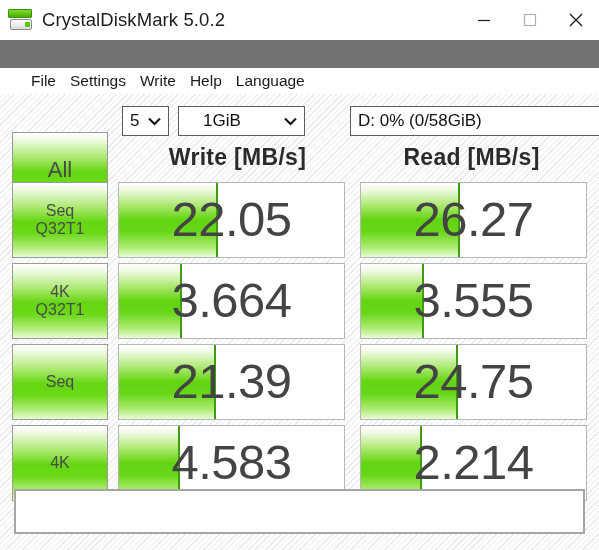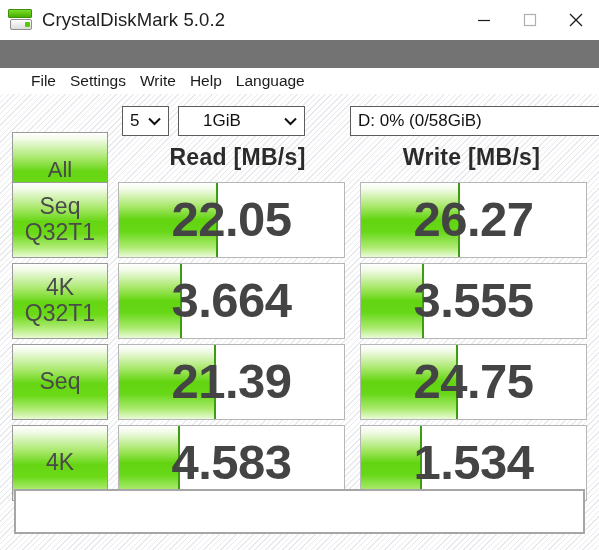--- a/index.html
+++ b/index.html
@@ -185,21 +185,21 @@
     box-sizing: border-box;
     background: linear-gradient(to bottom,
        #ffffff 0%, #f2fbe8 8%, #a8e86a 34%,
        #66d614 52%, #6ad916 68%, #b4ed7c 88%, #e8fbd4 100%);
     display: flex;
     flex-direction: column;
     align-items: center;
     justify-content: center;
     cursor: default;
     color: #4a4a4a;
-    font-size: 23px;
+    font-size: 16px;
     line-height: 1.12;
     text-align: center;
   }
   .test-btn.all-btn {
     height: 76px;
     font-size: 22px;
   }
 
   .result-cell {
     flex: 1 1 0;
@@ -220,21 +220,21 @@
     border-right: 2px solid #3f9b12;
     box-sizing: border-box;
   }
   .value {
     position: absolute;
     left: 0; right: 0; top: 0; bottom: 0;
     display: flex;
     align-items: center;
     justify-content: center;
     font-size: 49px;
-    font-weight: bold;
+    font-weight: normal;
     color: #444444;
     letter-spacing: -0.5px;
     padding-bottom: 3px;
     box-sizing: border-box;
   }
 
   
   .comment-box {
     position: absolute;
     left: 14px;
@@ -320,22 +320,22 @@
         <span class="combo-label">D: 0% (0/58GiB)</span>
         <span class="chev">
           <svg width="15" height="10" viewBox="0 0 15 10">
             <polyline points="2,2.5 7.5,8 13,2.5" fill="none" stroke="#111" stroke-width="2"></polyline>
           </svg>
         </span>
       </div>
     </div>
 
     <div class="col-headers">
+      <div class="col-header">Write [MB/s]</div>
       <div class="col-header">Read [MB/s]</div>
-      <div class="col-header">Write [MB/s]</div>
     </div>
 
     <div style="position:absolute; left:12px; top:12px;margin-top:26px;">
       <div class="test-btn all-btn">
         <span>All</span>
       </div>
     </div>
 
     <div class="grid">
 
@@ -388,21 +388,21 @@
         <div class="test-btn">
           <span>4K</span>
           <span></span>
         </div>
         <div class="result-cell">
           <div class="fill" style="width: 27%;"></div>
           <div class="value">4.583</div>
         </div>
         <div class="result-cell">
           <div class="fill" style="width: 27%;"></div>
-          <div class="value">1.534</div>
+          <div class="value">2.214</div>
         </div>
       </div>
 
     </div>
 
     <input class="comment-box" type="text" placeholder="" style="">
 
     <div class="bottom-line"></div>
   </div>
 </div>

